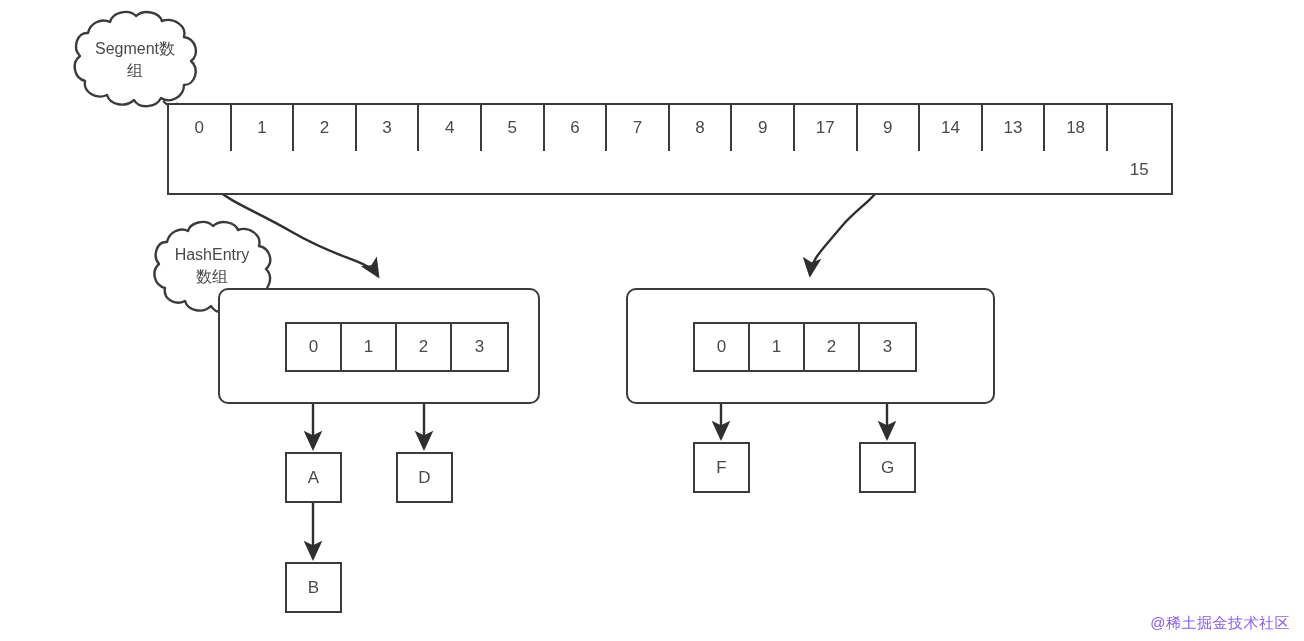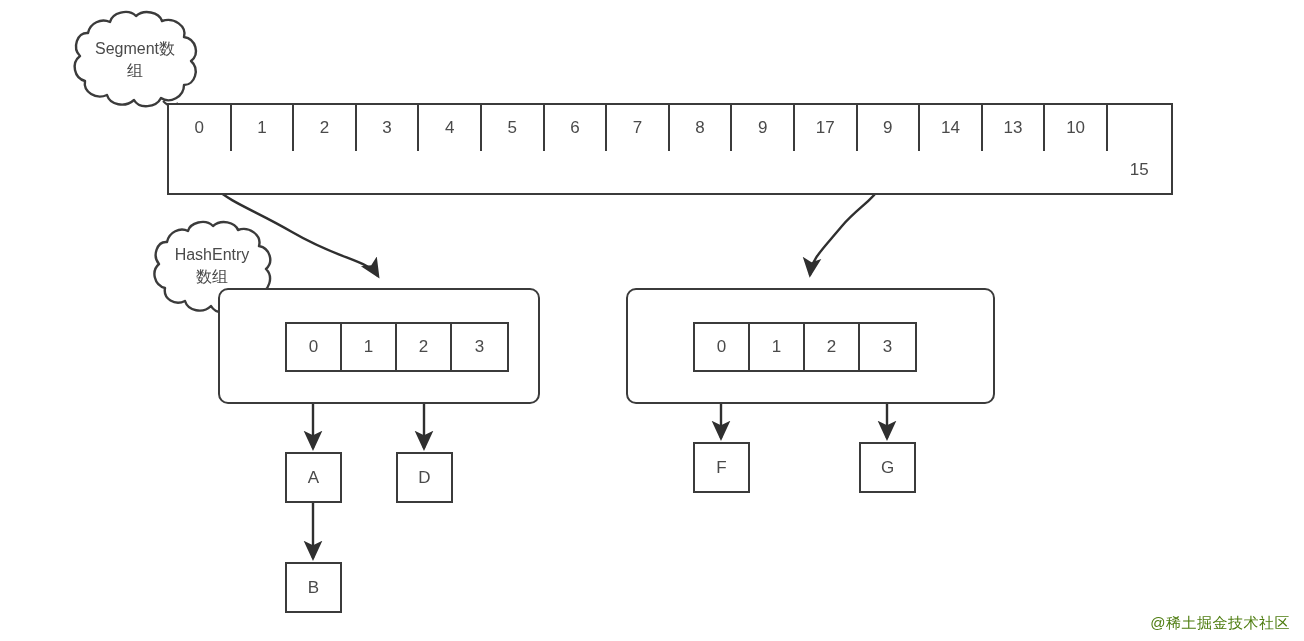--- a/index.html
+++ b/index.html
@@ -122,21 +122,21 @@
   #cloud-segment .cloud-label { top: 30px; }
   #cloud-hashentry { left: 146px; top: 218px; width: 132px; height: 106px; }
   #cloud-hashentry .cloud-label { top: 26px; }
 
   
   #watermark {
     position: absolute;
     right: 14px;
     bottom: 8px;
     font-size: 15px;
-    color: #4d7c0f;
+    color: #8b5cf6;
     letter-spacing: 0.5px;
     white-space: nowrap;
   }
 </style>
 </head>
 <body>
 
 <div id="canvas">
 
   <svg id="edges" viewBox="0 0 1304 641" xmlns="http://www.w3.org/2000/svg">
@@ -197,21 +197,21 @@
     <div class="seg-cell">4</div>
     <div class="seg-cell">5</div>
     <div class="seg-cell">6</div>
     <div class="seg-cell">7</div>
     <div class="seg-cell">8</div>
     <div class="seg-cell">9</div>
     <div class="seg-cell">17</div>
     <div class="seg-cell">9</div>
     <div class="seg-cell">14</div>
     <div class="seg-cell">13</div>
-    <div class="seg-cell">10</div>
+    <div class="seg-cell">18</div>
     <div class="seg-cell">15</div>
   </div>
 
   <div class="segment-box" id="segment-box-left"></div>
   <div class="entry-array" id="entry-array-left">
     <div class="entry-cell">0</div>
     <div class="entry-cell">1</div>
     <div class="entry-cell">2</div>
     <div class="entry-cell">3</div>
   </div>

